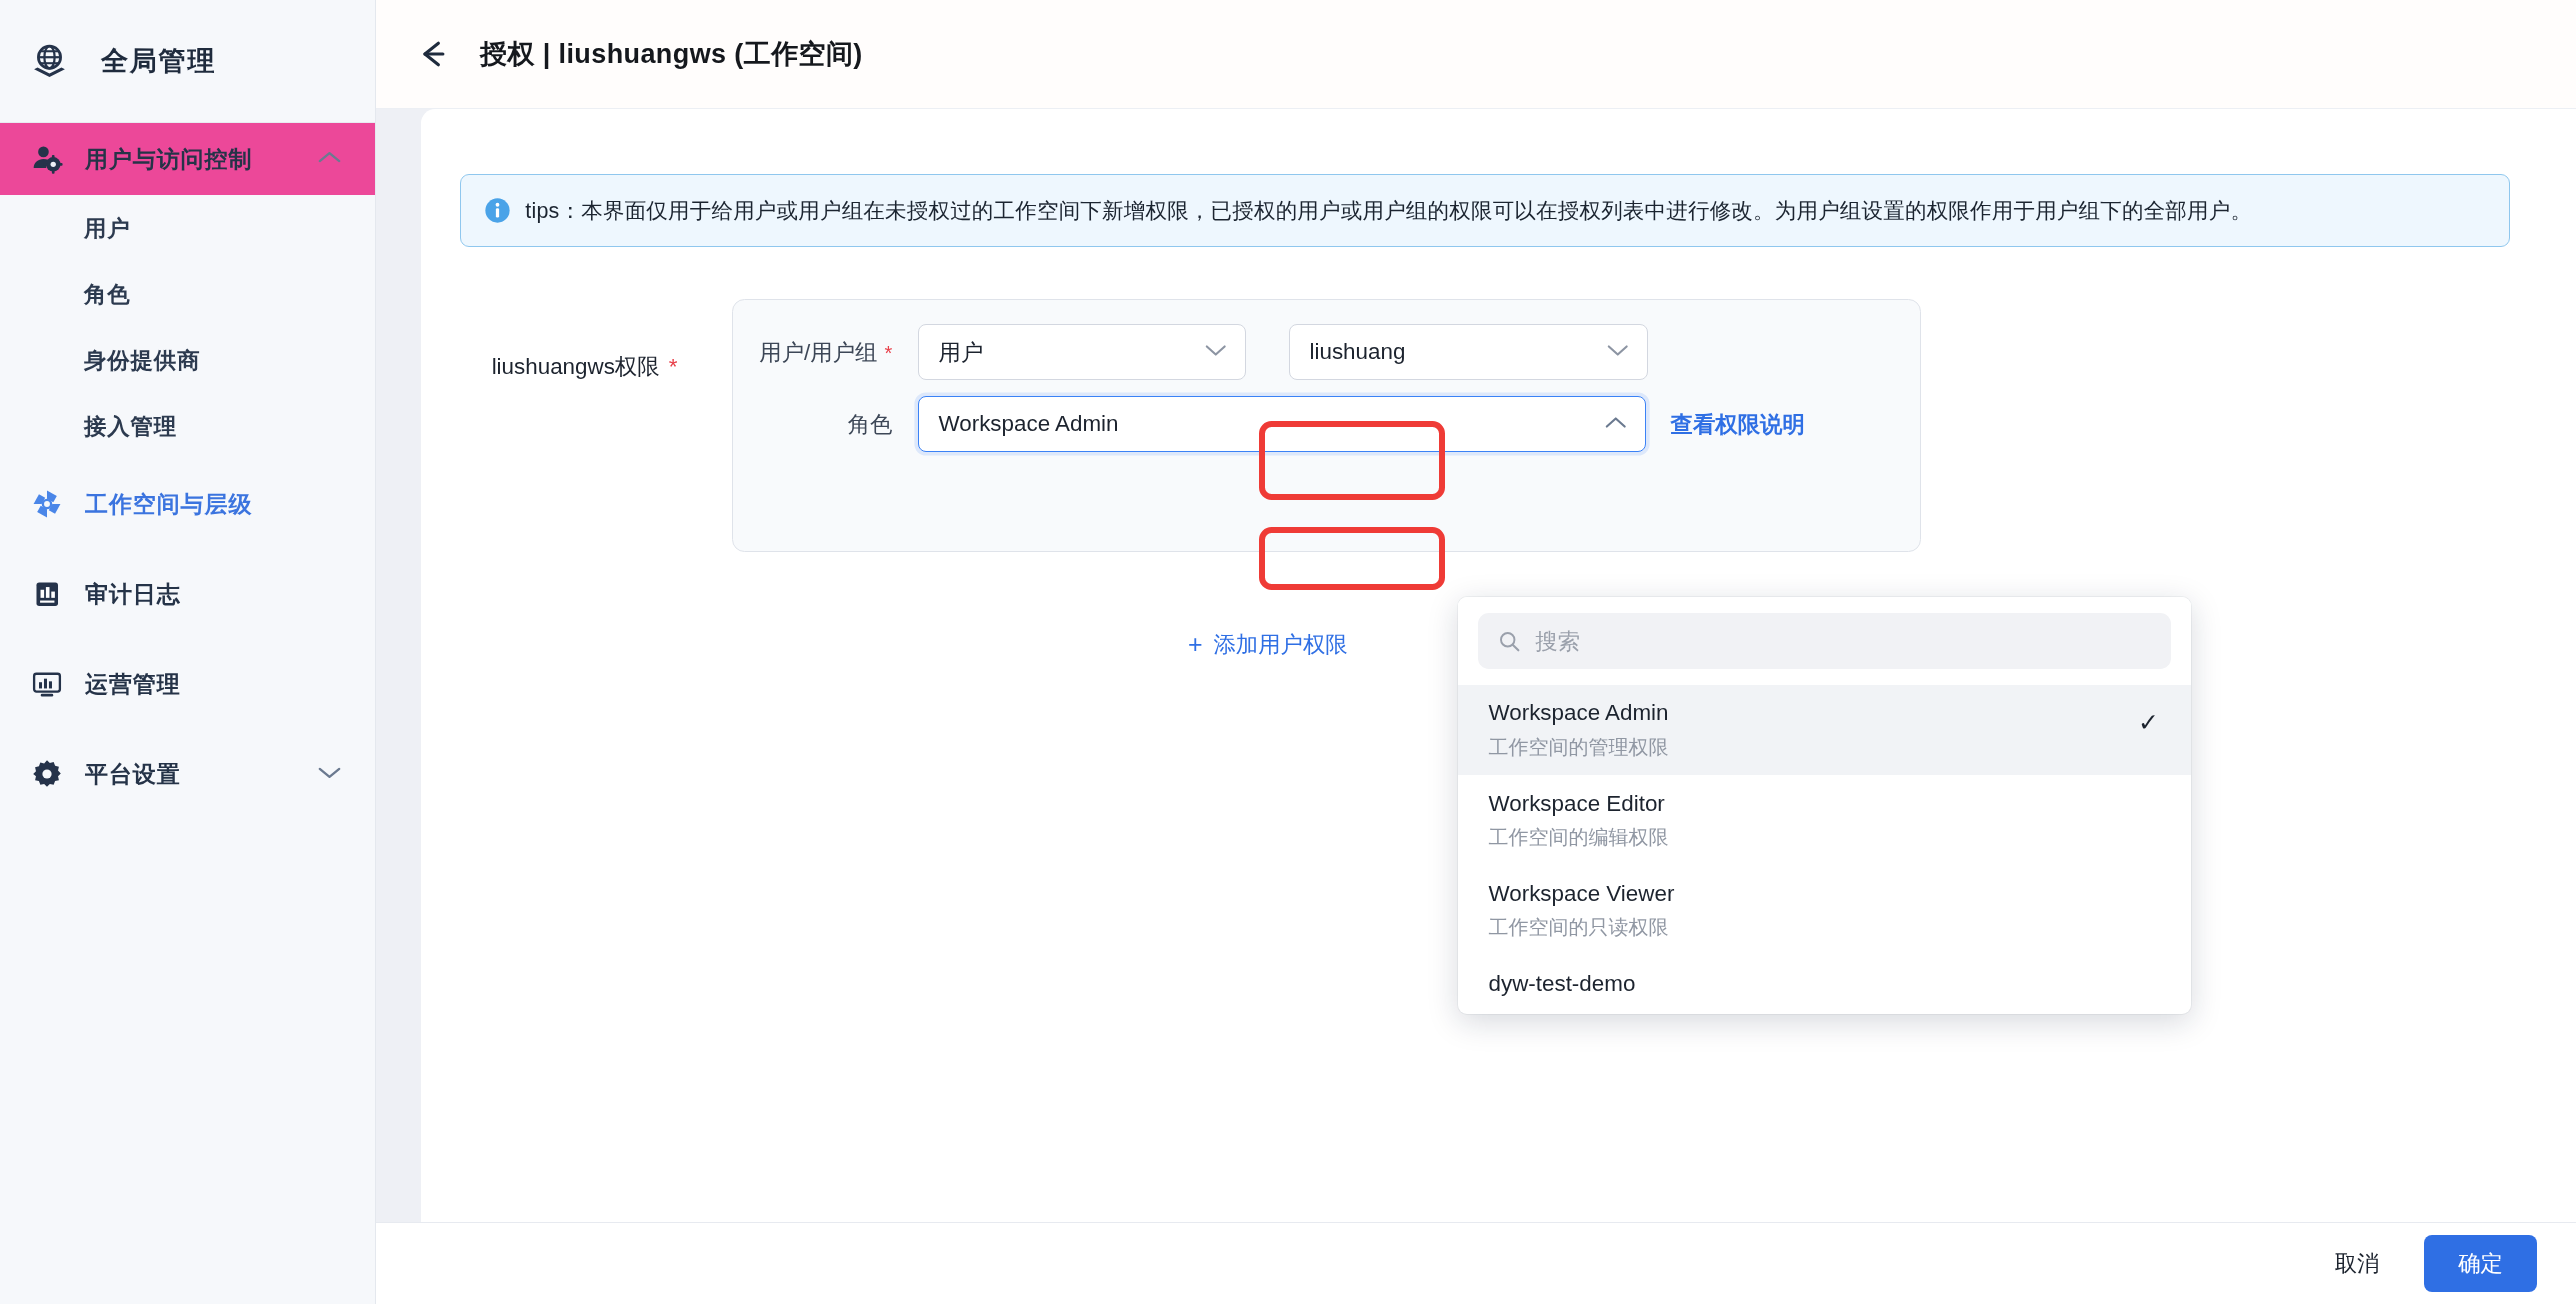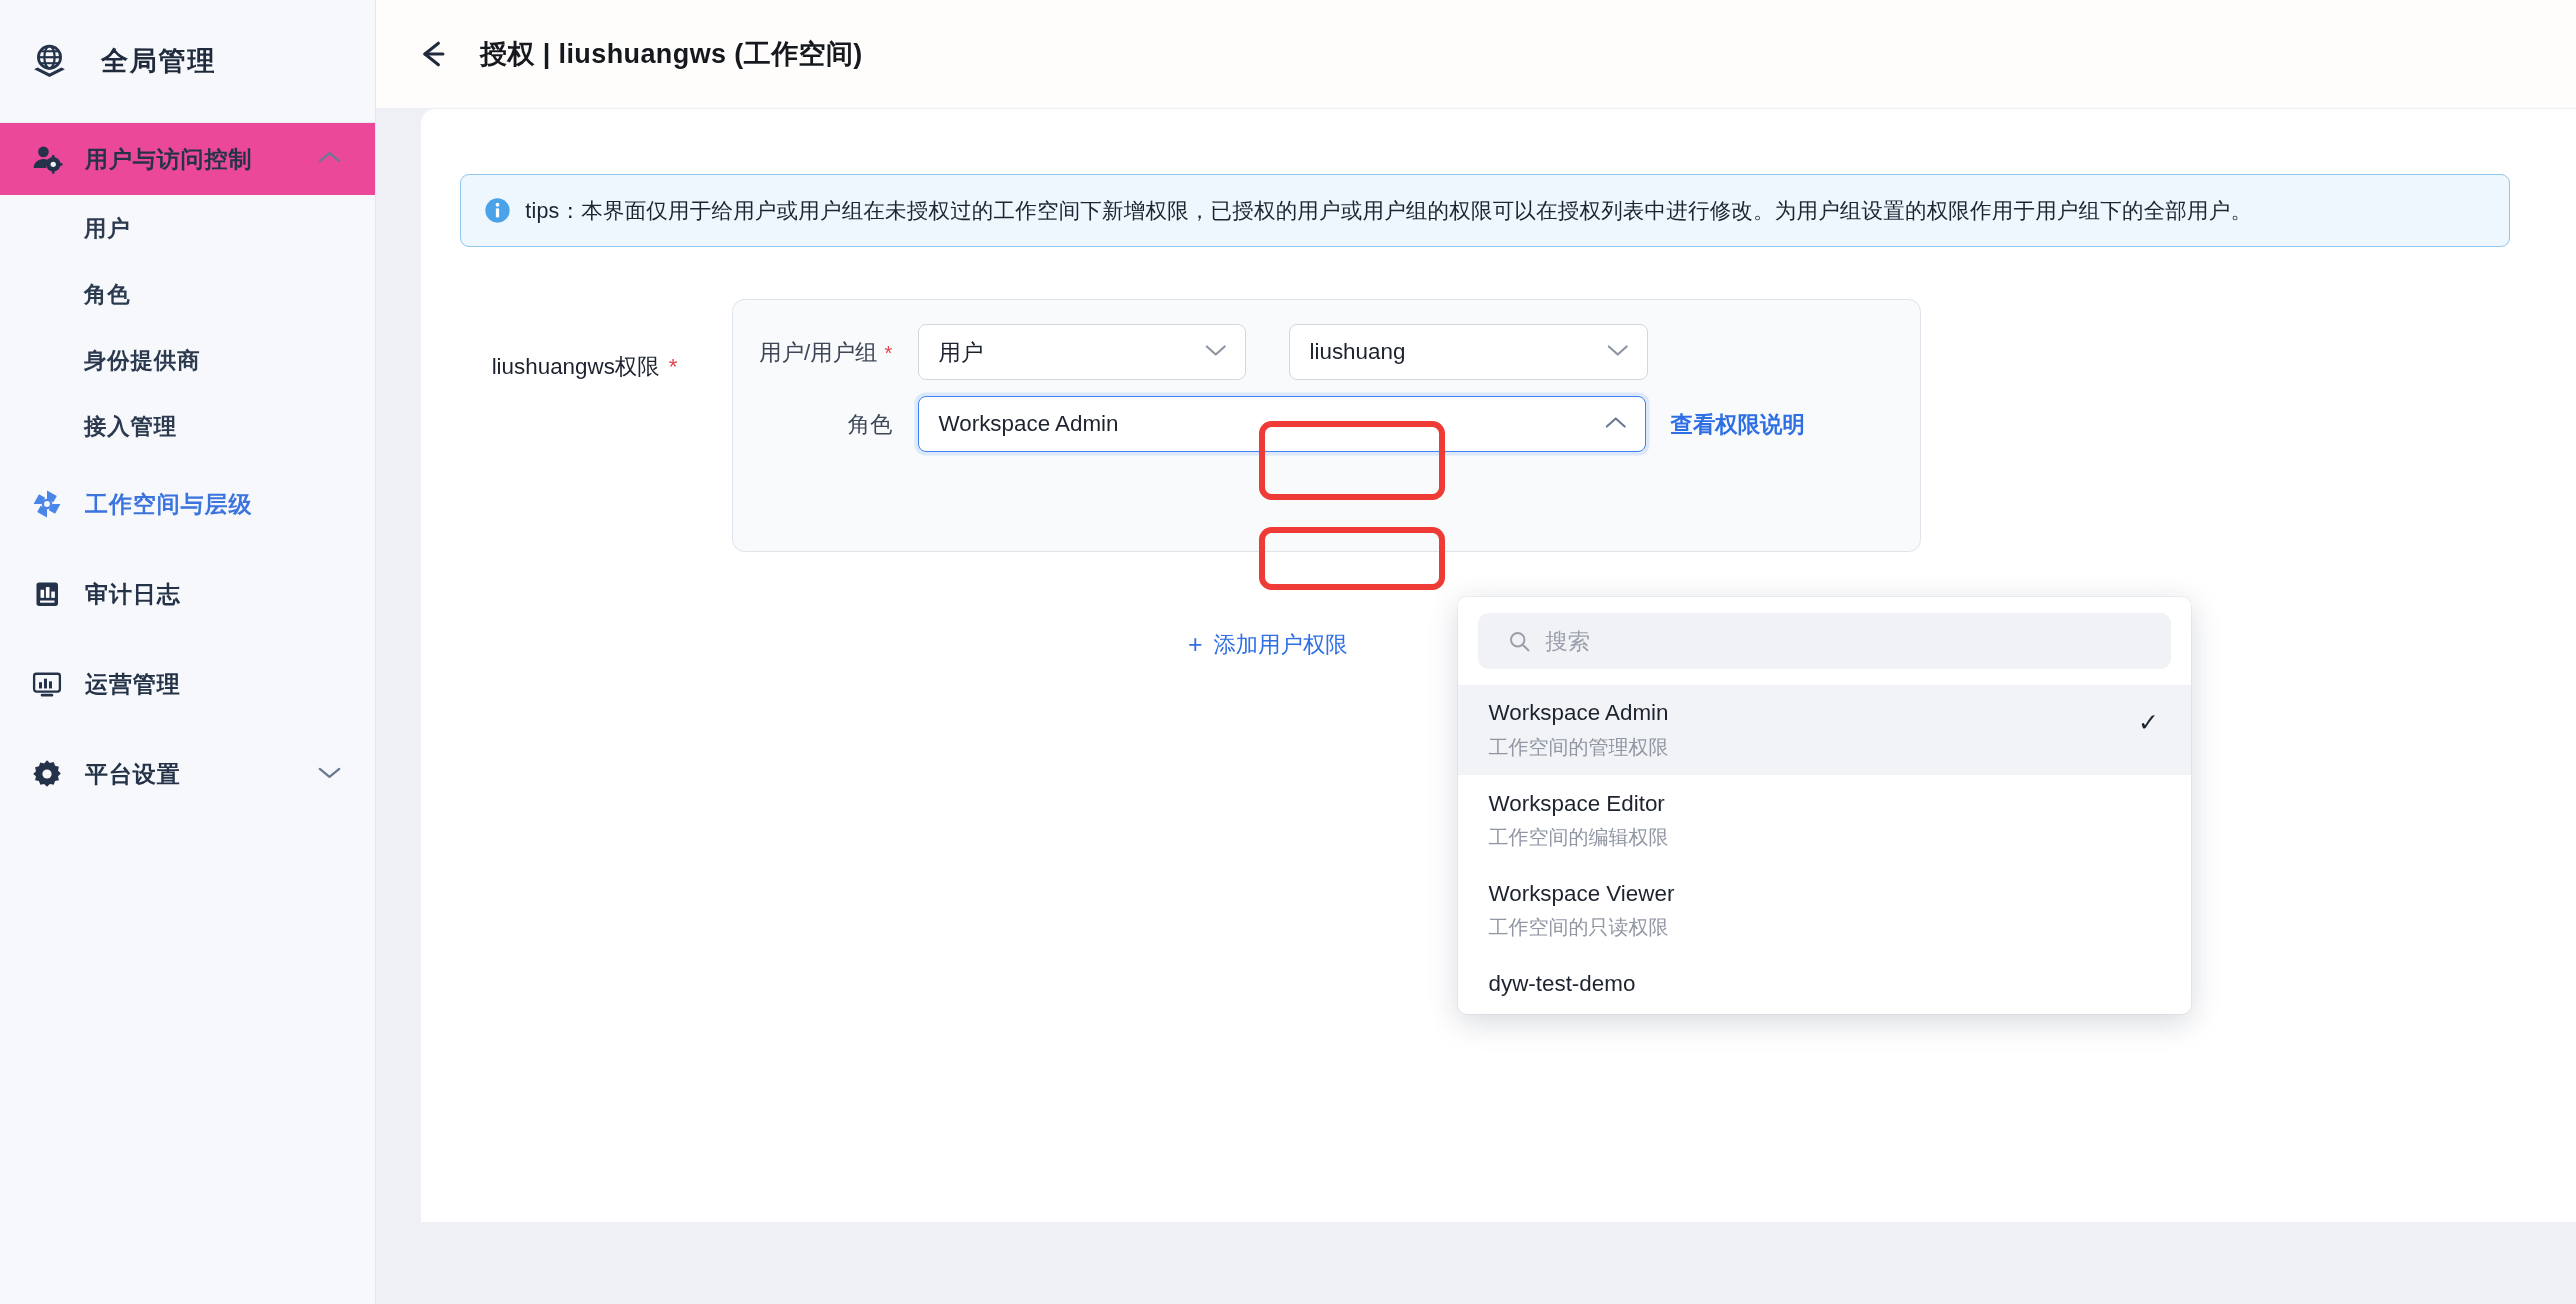--- a/index.html
+++ b/index.html
@@ -147,21 +147,21 @@
   
   .dropdown {
     position: absolute; left: 1037px; top: 488px; width: 733px;
     background: #ffffff; border-radius: 9px;
     box-shadow: 0 7.2px 30.5px rgba(20,30,60,0.17), 0 0 0 0.9px rgba(20,30,60,0.05);
     overflow: hidden; z-index: 40;
   }
   .dd-search-wrap { padding: 16px 20px 16px 20px; background: #fff; }
   .dd-search {
     height: 56px; background: #f1f2f5; border-radius: 10.8px;
-    display: flex; align-items: center; padding-left: 30px; gap: 14.3px;
+    display: flex; align-items: center; padding-left: 20px; gap: 14.3px;
   }
   .dd-search .ph { font-size: 22.4px; color: #9aa0ab; }
   .search-ico { width: 23px; height: 23px; flex: 0 0 23px; }
 
   .dd-item {
     padding: 13.4px 32px 15.2px 30.5px; cursor: pointer; position: relative;
   }
   .dd-item.selected { background: #f1f3f6; }
   .dd-name { font-size: 22.4px; color: #1c232e; line-height: 1.35; }
   .dd-desc { font-size: 20px; color: #9097a3; margin-top: 5.4px; line-height: 1.3; }
@@ -406,15 +406,19 @@
           <div class="dd-item">
             <div class="dd-name">dyw-test-demo</div>
           </div>
         </div>
 
       </div>
     </div>
 
   </section>
 
+  <div class="footer">
+    <button class="btn-cancel">取消</button>
+    <button class="btn-ok">确定</button>
+  </div>
 
 </div>
 
 
 </body></html>

